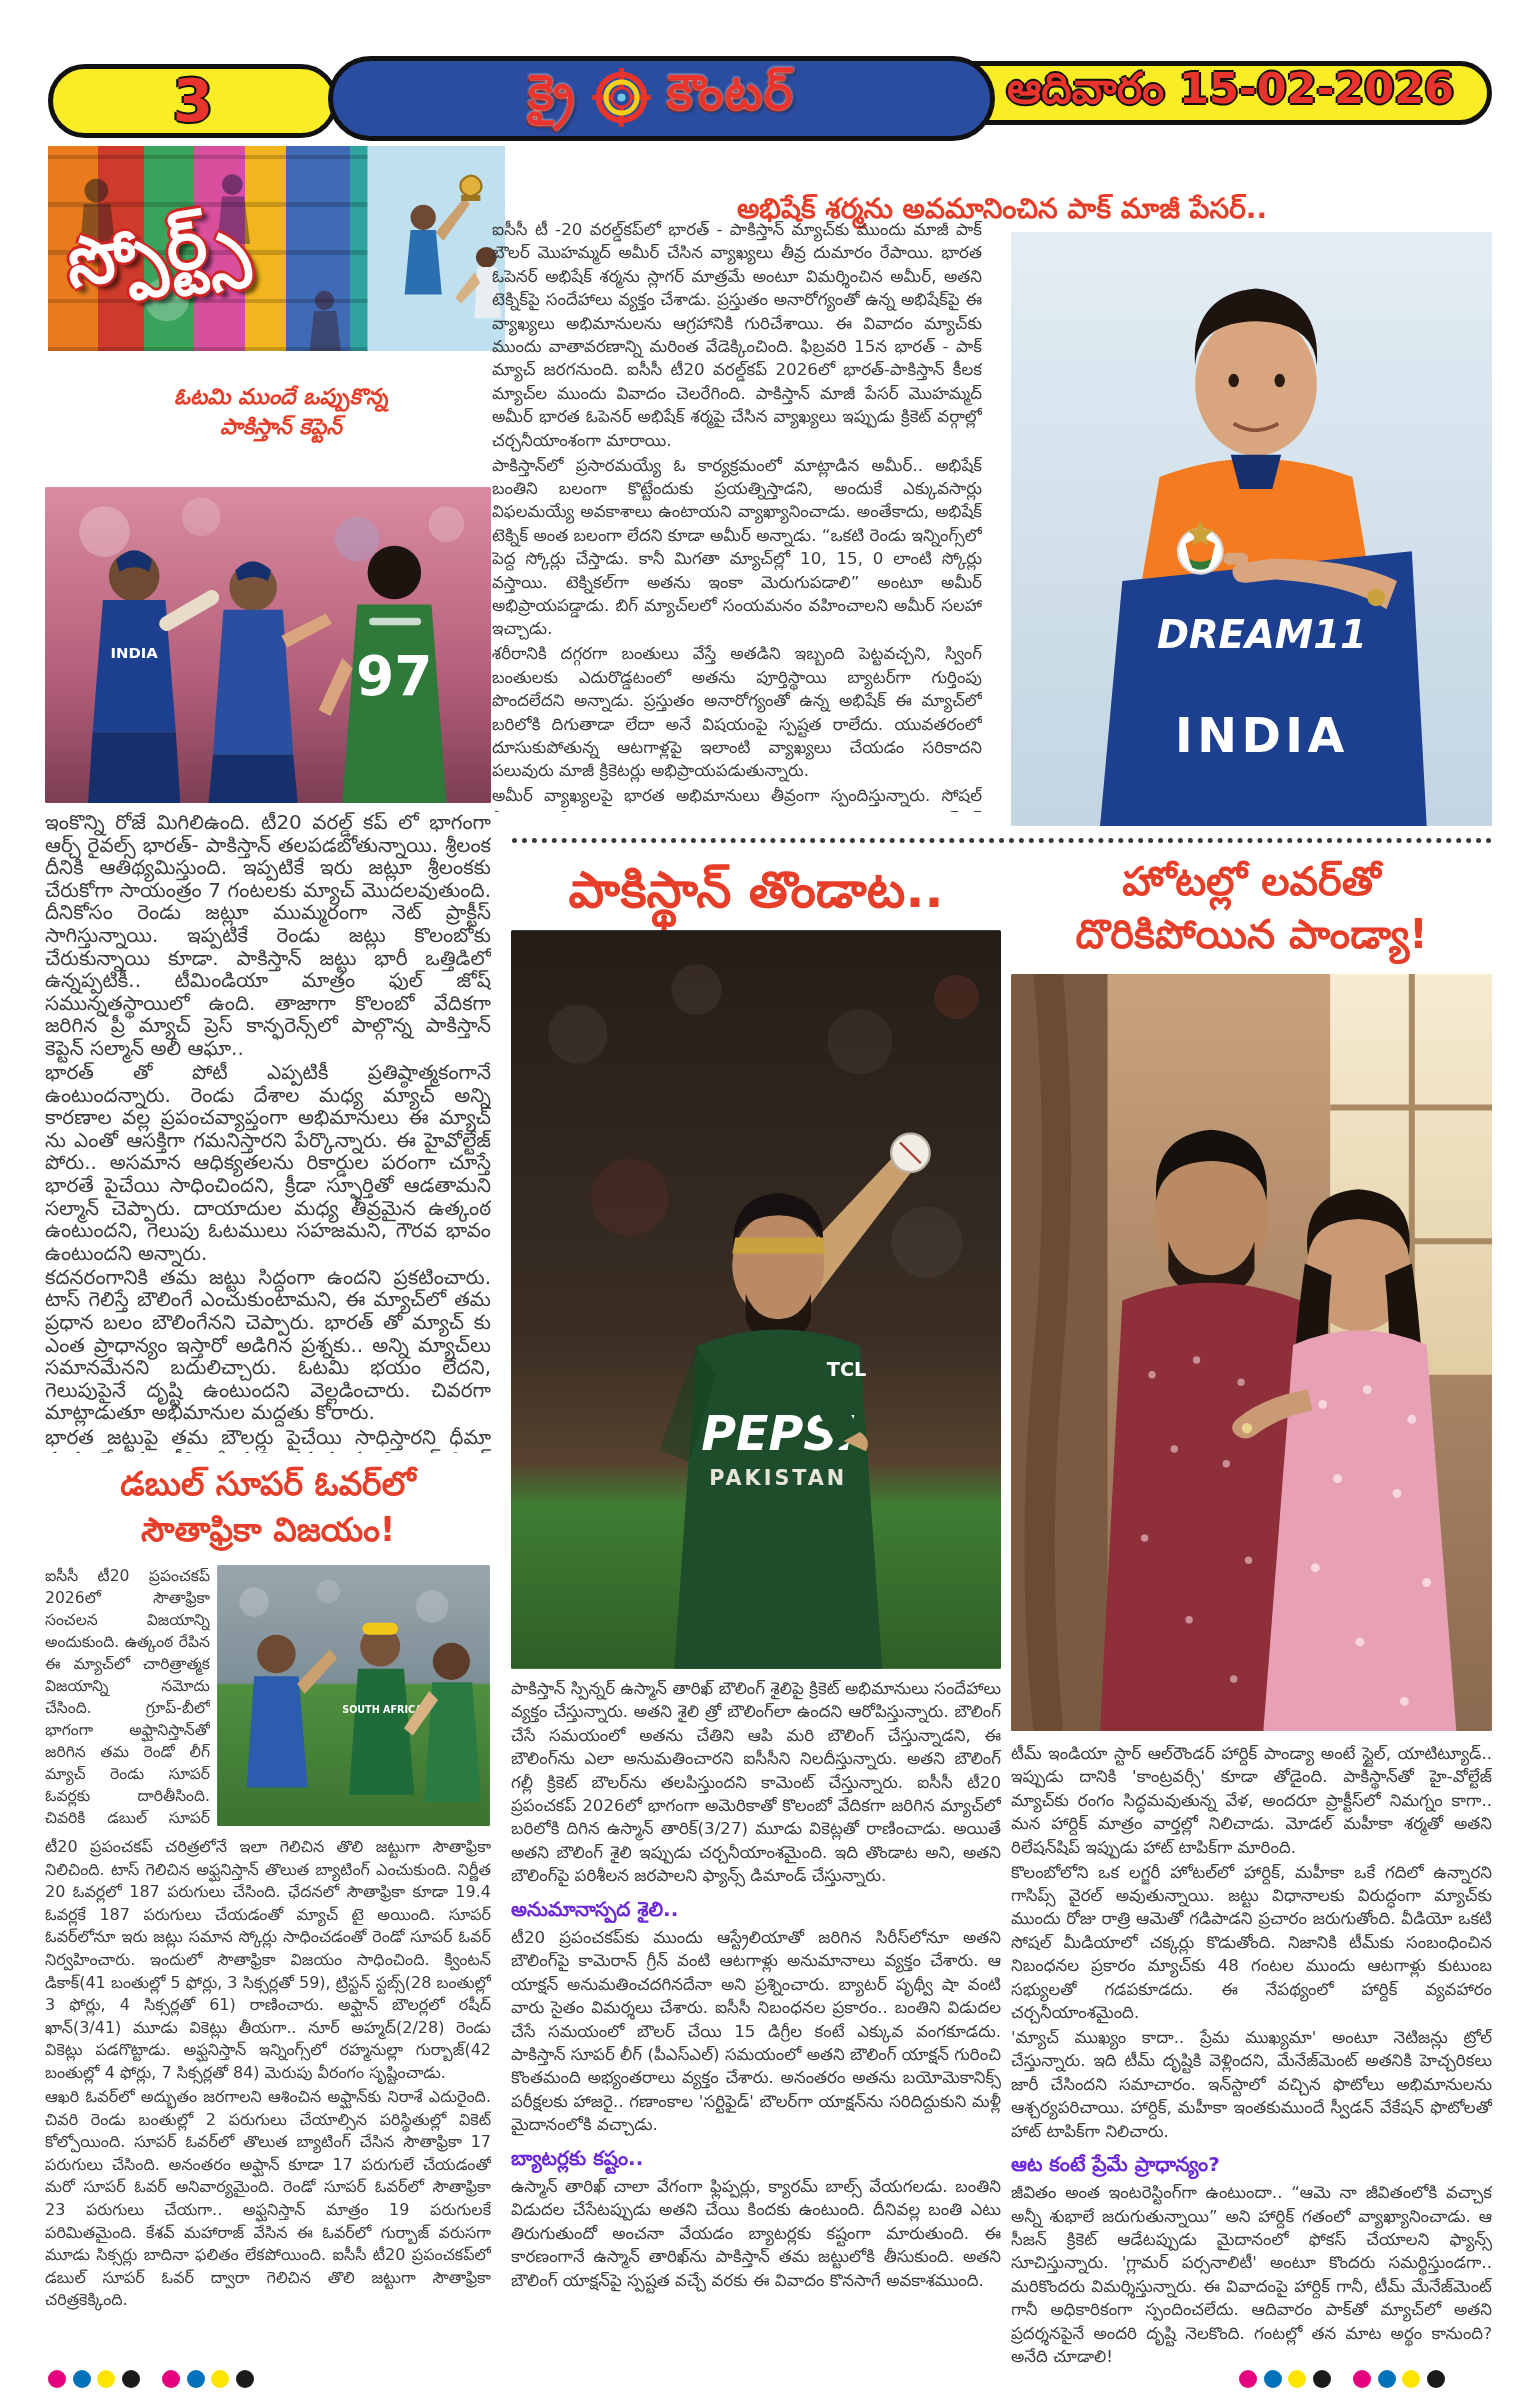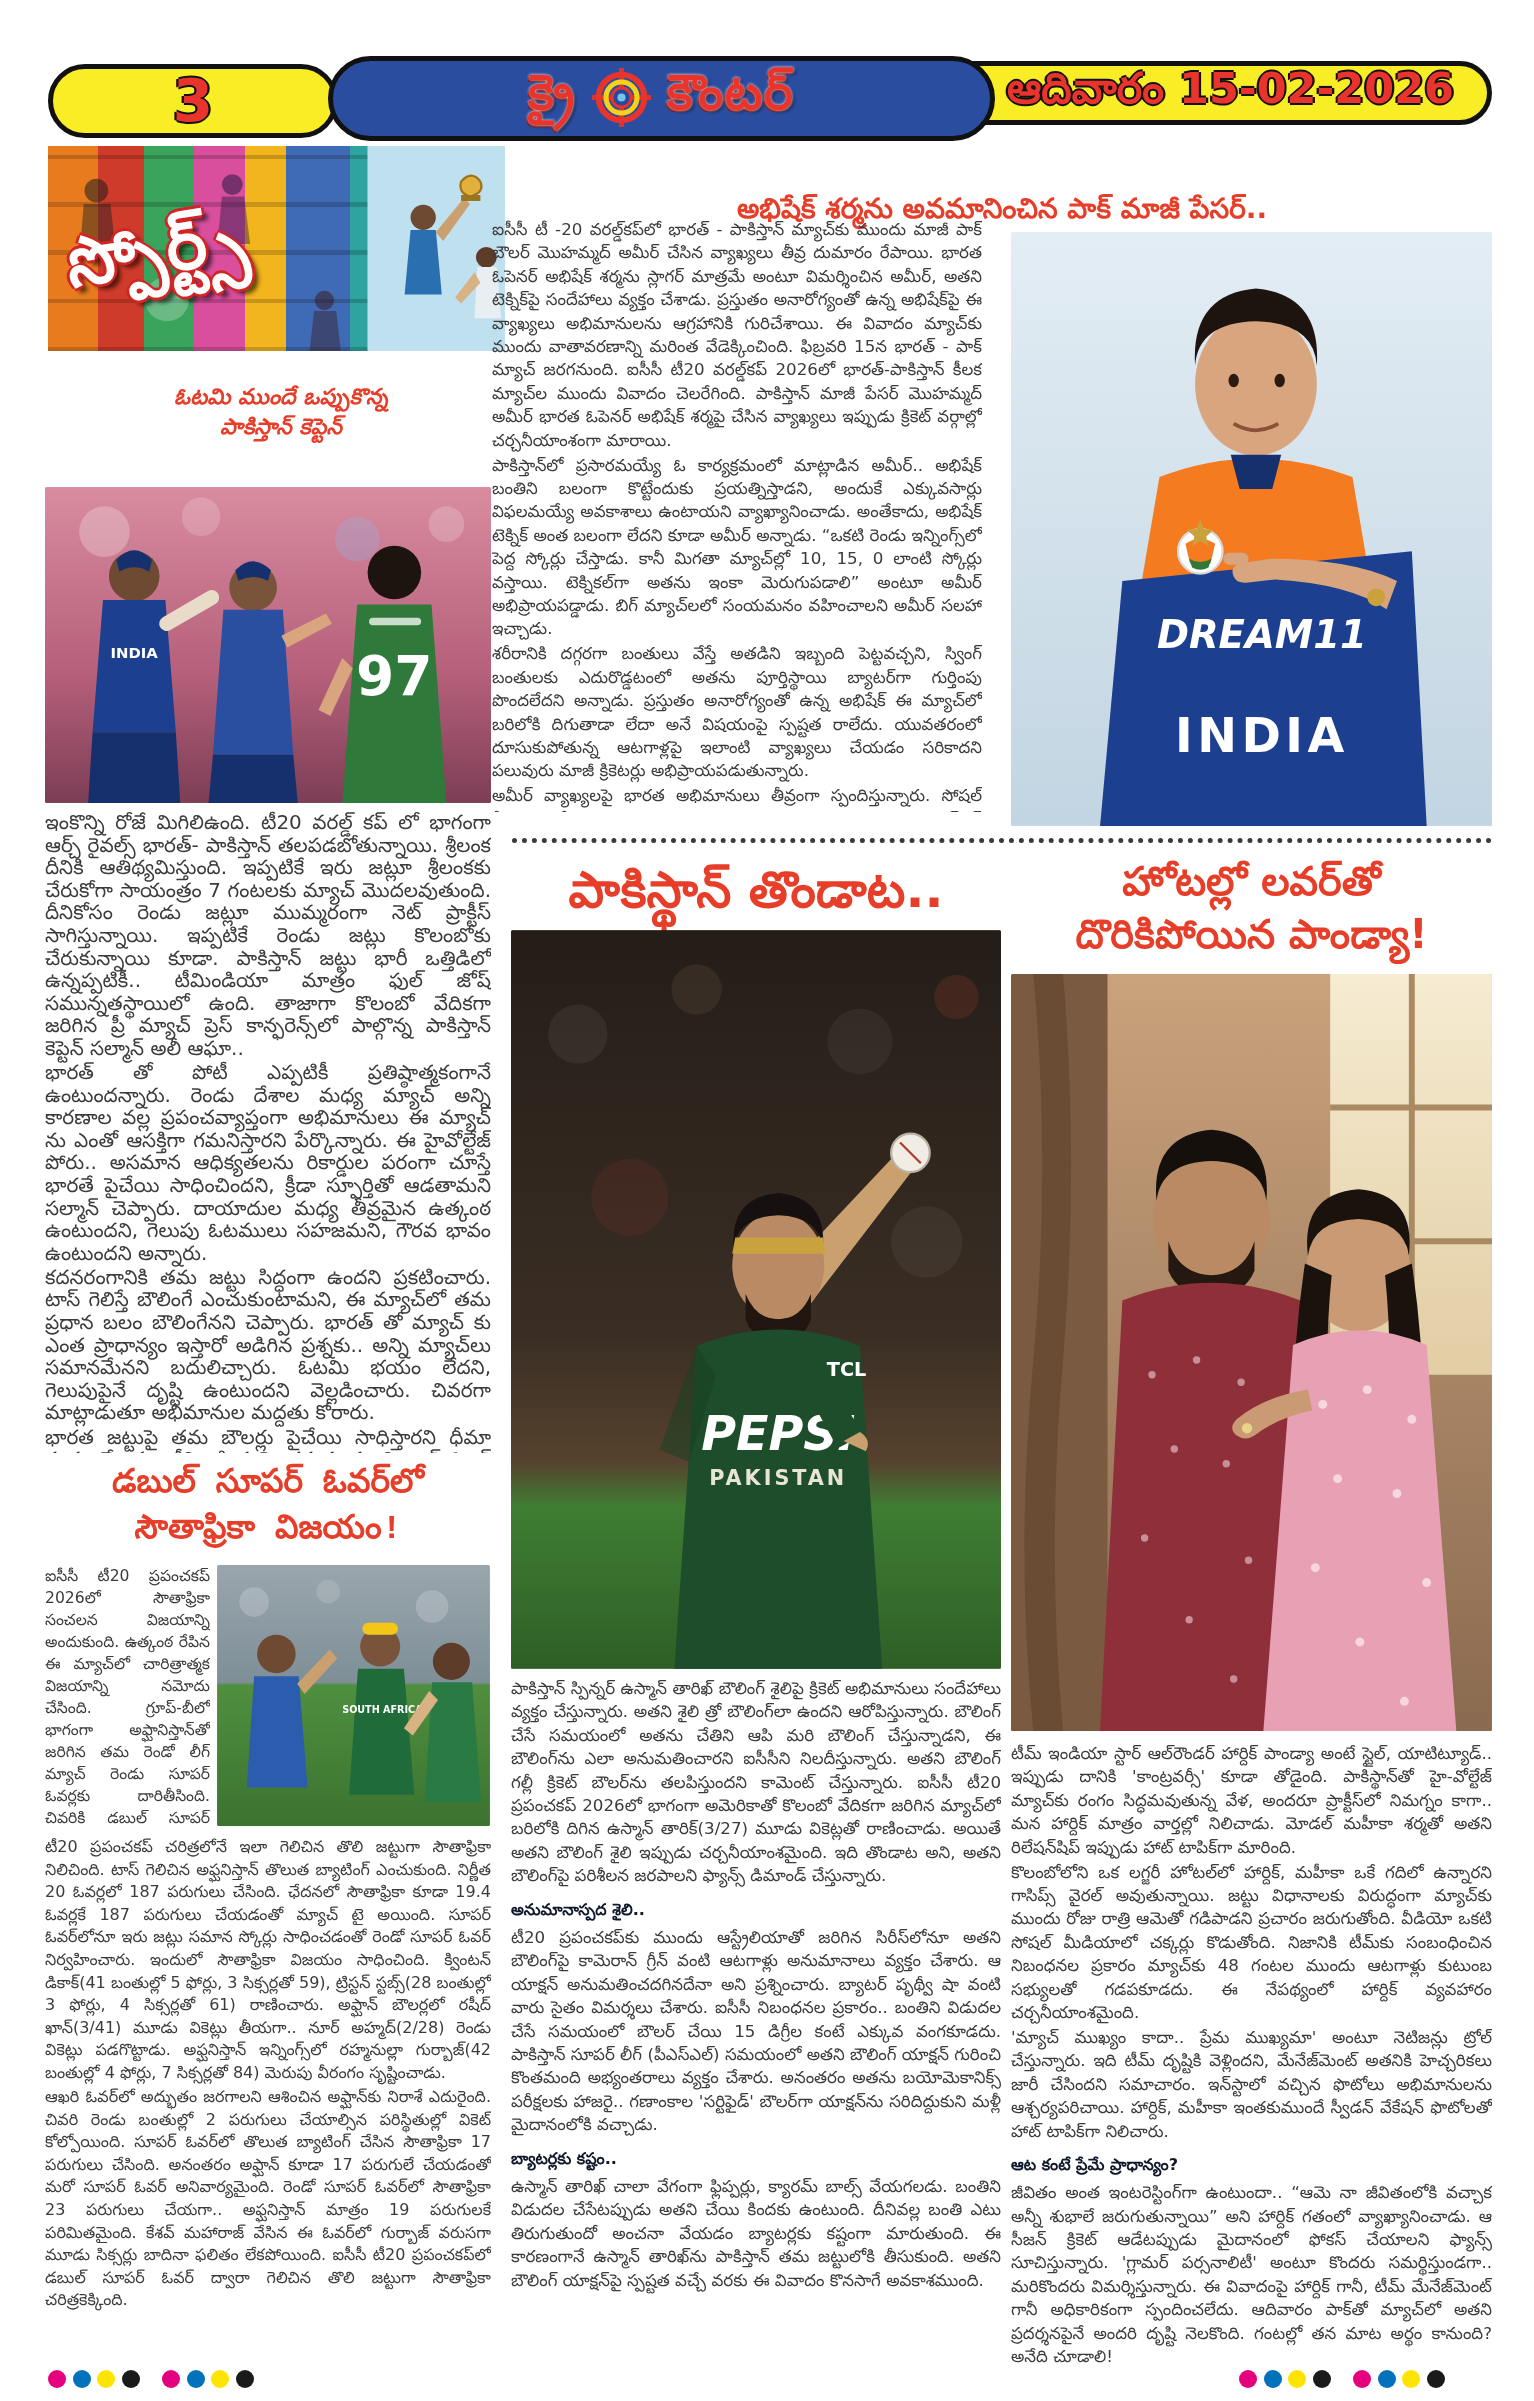--- a/index.html
+++ b/index.html
@@ -13,21 +13,21 @@
            font-size:58px;font-weight:bold;color:#e8342c;
            text-shadow:-2.2px 0 #111,2.2px 0 #111,0 -2.2px #111,0 2.2px #111;}
   .mast-inner{width:100%;height:100%;display:flex;align-items:center;justify-content:center;gap:16px;}
   .mast-word{font-size:49px;font-weight:bold;color:#e8342c;letter-spacing:1.5px;
              text-shadow:0 0 3px #fff,-1.5px 1.5px 0 #7a0c0c,2.2px 2.2px 3px rgba(0,0,0,.55);}
   .date-text{width:100%;height:100%;display:flex;align-items:center;justify-content:center;
              padding-left:156px;box-sizing:border-box;font-size:43px;font-weight:bold;color:#e8342c;
              text-shadow:-2.2px 0 #111,2.2px 0 #111,0 -2.2px #111,0 2.2px #111;}
   
   .red-head{position:absolute;color:#e63e28;font-weight:bold;text-align:center;line-height:1.22;}
-  .subhead{color:#0f172a;font-weight:bold;font-size:16px;margin:10.4px 0 4.5px 0;}
+  .subhead{color:#6d28d9;font-weight:bold;font-size:20px;margin:10.4px 0 4.5px 0;}
   
   .textblock{position:absolute;overflow:hidden;font-size:16.7px;line-height:23.4px;
              text-align:justify;color:#3b3b3b;}
   .textblock p{margin:0 0 1.5px 0;}
   
   .dotline{position:absolute;height:0;border-top:5.2px dotted #3a3a3a;}
   
   .photo{position:absolute;overflow:hidden;border-radius:1.5px;}
   .photo svg{display:block;}
   
@@ -186,21 +186,21 @@
     </svg>
   </div>
 
   <div class="textblock" style="left:45px;top:811px;width:446px;height:642px;font-size:20px;line-height:22.6px;">
     <p>ఇంకొన్ని రోజే మిగిలిఉంది. టీ20 వరల్డ్ కప్ లో భాగంగా ఆర్చ్ రైవల్స్ భారత్- పాకిస్తాన్ తలపడబోతున్నాయి. శ్రీలంక దీనికి ఆతిథ్యమిస్తుంది. ఇప్పటికే ఇరు జట్లూ శ్రీలంకకు చేరుకోగా సాయంత్రం 7 గంటలకు మ్యాచ్ మొదలవుతుంది. దీనికోసం రెండు జట్లూ ముమ్మరంగా నెట్ ప్రాక్టీస్ సాగిస్తున్నాయి. ఇప్పటికే రెండు జట్లు కొలంబోకు చేరుకున్నాయి కూడా. పాకిస్తాన్ జట్టు భారీ ఒత్తిడిలో ఉన్నప్పటికీ.. టీమిండియా మాత్రం ఫుల్ జోష్ సమున్నతస్థాయిలో ఉంది. తాజాగా కొలంబో వేదికగా జరిగిన ప్రీ మ్యాచ్ ప్రెస్ కాన్ఫరెన్స్‌లో పాల్గొన్న పాకిస్తాన్ కెప్టెన్ సల్మాన్ అలీ ఆఘా..</p>
     <p>భారత్ తో పోటీ ఎప్పటికీ ప్రతిష్ఠాత్మకంగానే ఉంటుందన్నారు. రెండు దేశాల మధ్య మ్యాచ్ అన్ని కారణాల వల్ల ప్రపంచవ్యాప్తంగా అభిమానులు ఈ మ్యాచ్ ను ఎంతో ఆసక్తిగా గమనిస్తారని పేర్కొన్నారు. ఈ హైవోల్టేజ్ పోరు.. అసమాన ఆధిక్యతలను రికార్డుల పరంగా చూస్తే భారతే పైచేయి సాధించిందని, క్రీడా స్ఫూర్తితో ఆడతామని సల్మాన్ చెప్పారు. దాయాదుల మధ్య తీవ్రమైన ఉత్కంఠ ఉంటుందని, గెలుపు ఓటములు సహజమని, గౌరవ భావం ఉంటుందని అన్నారు.</p>
     <p>కదనరంగానికి తమ జట్టు సిద్ధంగా ఉందని ప్రకటించారు. టాస్ గెలిస్తే బౌలింగే ఎంచుకుంటామని, ఈ మ్యాచ్‌లో తమ ప్రధాన బలం బౌలింగేనని చెప్పారు. భారత్ తో మ్యాచ్ కు ఎంత ప్రాధాన్యం ఇస్తారో అడిగిన ప్రశ్నకు.. అన్ని మ్యాచ్‌లు సమానమేనని బదులిచ్చారు. ఓటమి భయం లేదని, గెలుపుపైనే దృష్టి ఉంటుందని వెల్లడించారు. చివరగా మాట్లాడుతూ అభిమానుల మద్దతు కోరారు.</p>
     <p>భారత జట్టుపై తమ బౌలర్లు పైచేయి సాధిస్తారని ధీమా వ్యక్తం చేశారు. టీమిండియాపై తమకు మంచి ట్రాక్ రికార్డ్ లేదని ఆఘా అంగీకరించారు. చరిత్రను మార్చేస్తామని వ్యాఖ్యానించారు. ప్రతి ఆటగాడూ ఈ మ్యాచ్ కోసం కష్టపడుతున్నాడని, ఓవరాల్‌గా జట్టు సన్నద్ధత సంతృప్తికరంగా ఉందని పేర్కొన్నారు.</p>
   </div>
 
-  <div class="red-head" style="left:45px;top:1461px;width:446px;font-size:33px;line-height:1.4;font-family:Liberation Mono, monospace;">
+  <div class="red-head" style="left:45px;top:1461px;width:446px;font-size:33px;line-height:1.4;">
     <div>డబుల్ సూపర్ ఓవర్‌లో</div>
     <div>సౌతాఫ్రికా విజయం!</div>
   </div>
 
   <div class="textblock" style="left:45px;top:1565px;width:165px;height:261px;font-size:15.6px;line-height:22px;">
     <p>ఐసీసీ టీ20 ప్రపంచకప్ 2026లో సౌతాఫ్రికా సంచలన విజయాన్ని అందుకుంది. ఉత్కంఠ రేపిన ఈ మ్యాచ్‌లో చారిత్రాత్మక విజయాన్ని నమోదు చేసింది. గ్రూప్-బీలో భాగంగా అఫ్ఘానిస్తాన్‌తో జరిగిన తమ రెండో లీగ్ మ్యాచ్ రెండు సూపర్ ఓవర్లకు దారితీసింది. చివరికి డబుల్ సూపర్ ఓవర్‌లో సౌతాఫ్రికా గెలుపొందింది.</p>
   </div>
 
   <div class="photo" style="left:217px;top:1565px;width:273px;height:261px;">
     <svg width="273" height="261" viewBox="0 0 368 352">

